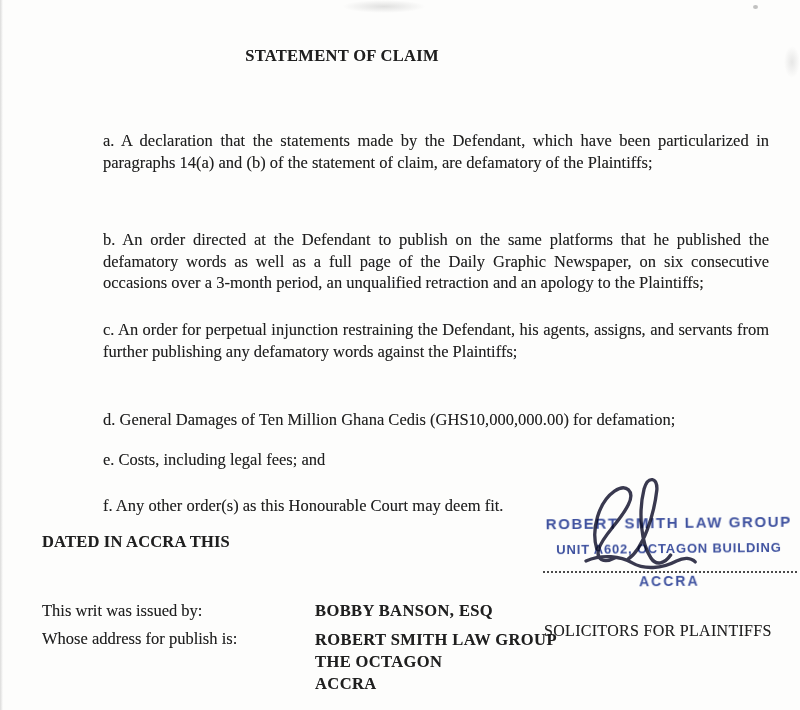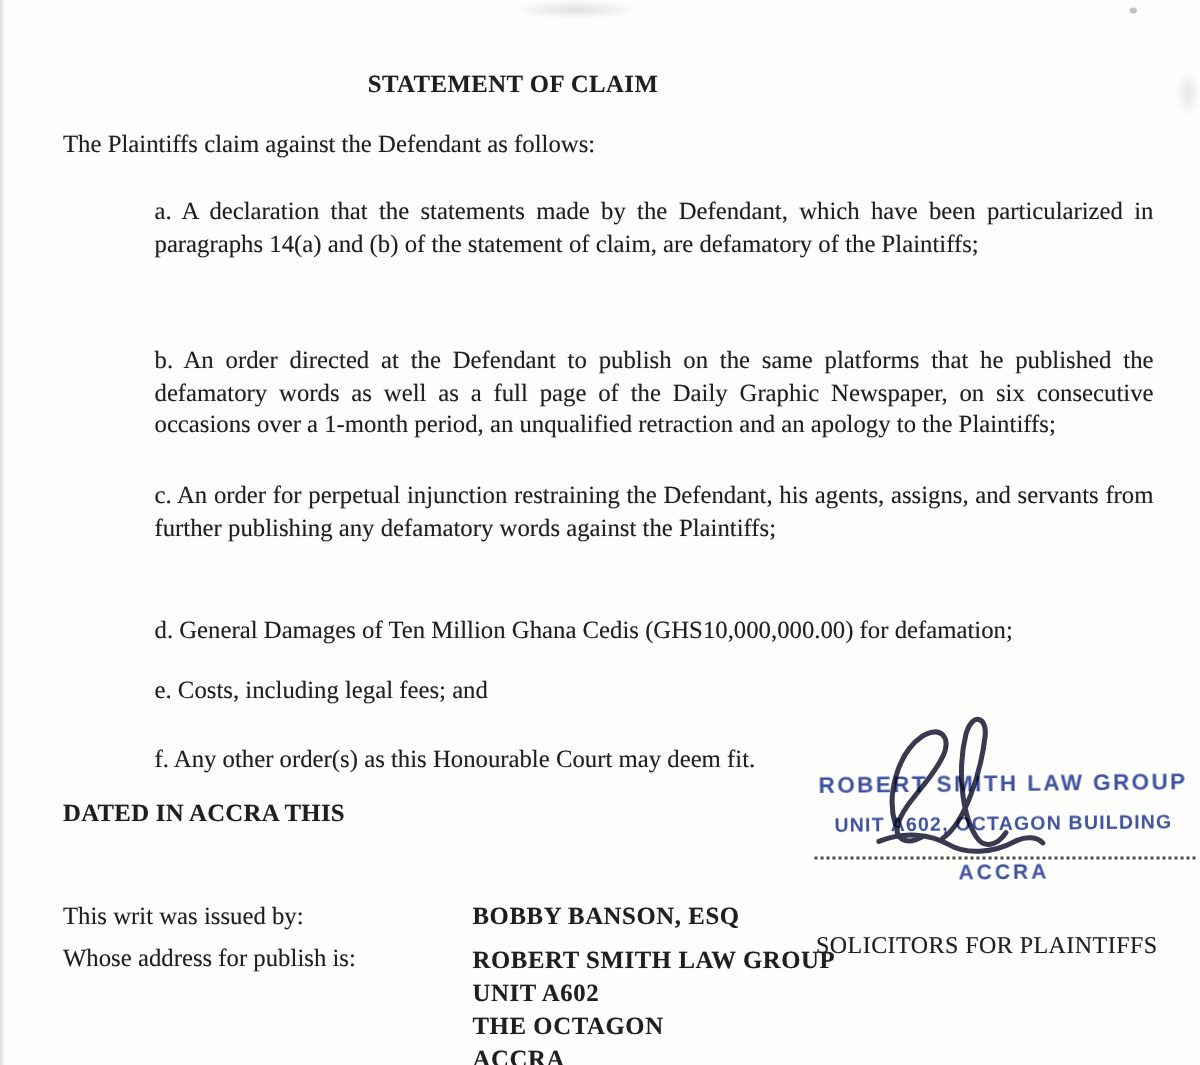--- a/index.html
+++ b/index.html
@@ -62,24 +62,23 @@
 
 <div class="page">
 
   <div class="abs edge-left"></div>
   <div class="abs smudge-top"></div>
   <div class="abs smudge-right"></div>
   <div class="abs speck"></div>
 
   <div class="abs doc-title scan-text">STATEMENT OF CLAIM</div>
 
-  <div class="abs intro scan-text">The Plaintiffs claim against the Defendant as follows:</div>
 
   <div class="abs claim claim-a scan-text"><span>a.</span> <span>A declaration that the statements made by the Defendant, which have been particularized in paragraphs 14(a) and (b) of the statement of claim, are defamatory of the Plaintiffs;</span></div>
-  <div class="abs claim claim-b scan-text"><span>b.</span> <span>An order directed at the Defendant to publish on the same platforms that he published the defamatory words as well as a full page of the Daily Graphic Newspaper, on six consecutive occasions over a 1-month period, an unqualified retraction and an apology to the Plaintiffs;</span></div>
+  <div class="abs claim claim-b scan-text"><span>b.</span> <span>An order directed at the Defendant to publish on the same platforms that he published the defamatory words as well as a full page of the Daily Graphic Newspaper, on six consecutive occasions over a 3-month period, an unqualified retraction and an apology to the Plaintiffs;</span></div>
   <div class="abs claim claim-c scan-text"><span>c.</span> <span>An order for perpetual injunction restraining the Defendant, his agents, assigns, and servants from further publishing any defamatory words against the Plaintiffs;</span></div>
   <div class="abs claim claim-d scan-text"><span>d.</span> <span>General Damages of Ten Million Ghana Cedis (GHS10,000,000.00) for defamation;</span></div>
   <div class="abs claim claim-e scan-text"><span>e.</span> <span>Costs, including legal fees; and</span></div>
   <div class="abs claim claim-f scan-text"><span>f.</span> <span>Any other order(s) as this Honourable Court may deem fit.</span></div>
 
   <div class="abs dated-prefix scan-text">DATED IN ACCRA THIS</div>
 
   <div class="abs stamp" style="color: rgb(46, 67, 153);">
     <div class="stamp-l1">ROBERT SMITH LAW GROUP</div>
     <div class="stamp-l2">UNIT A602, OCTAGON BUILDING</div>
@@ -97,18 +96,17 @@
   <div class="abs dotted-line"></div>
 
   <div class="abs solicitors scan-text">SOLICITORS FOR PLAINTIFFS</div>
 
   <div class="abs issued-label scan-text">This writ was issued by:</div>
   <div class="abs issued-value scan-text">BOBBY BANSON, ESQ</div>
 
   <div class="abs address-label scan-text">Whose address for publish is:</div>
   <div class="abs address-lines">
     <div class="scan-text">ROBERT SMITH LAW GROUP</div>
-    <div class="scan-text">UNIT A602</div>
     <div class="scan-text">THE OCTAGON</div>
     <div class="scan-text">ACCRA</div>
   </div>
 
 </div>
 
 </body></html>

